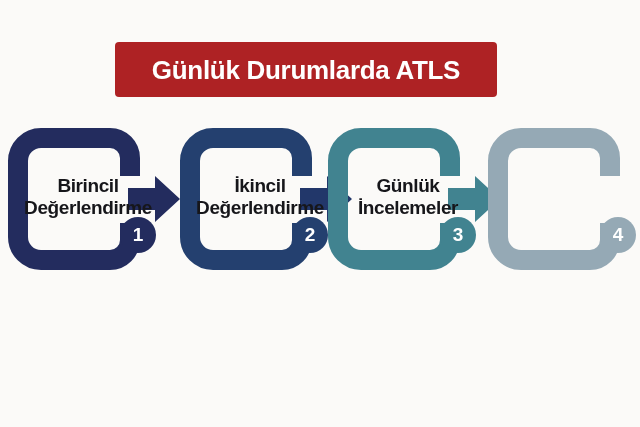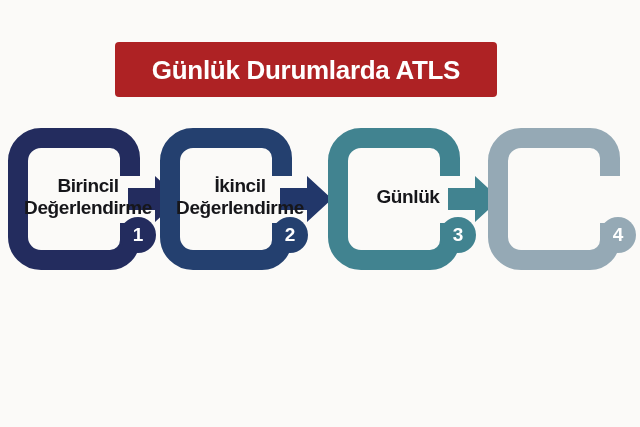--- a/index.html
+++ b/index.html
@@ -121,38 +121,39 @@
         <svg class="step-svg" viewBox="0 0 160 150">
           <path d="M 122 48 L 122 30 A 20 20 0 0 0 102 10 L 33 10 A 23 23 0 0 0 10 33 L 10 109 A 23 23 0 0 0 33 132 L 102 132 A 20 20 0 0 0 122 112 L 122 95" fill="none" stroke="#232c5e" stroke-width="20" stroke-linecap="butt"></path>
           <path d="M 120 60 L 147 60 L 147 48 L 172 71 L 147 94 L 147 82 L 120 82 Z" fill="#232c5e"></path>
         </svg>
         <div class="step-label">
           <span class="l1">Birincil</span>
           <span class="l2">Değerlendirme</span>
         </div>
         <div class="badge" style="background: rgb(35, 44, 94);">1</div>
       </div>
-      <div class="step" style="left: 160px; padding-left: 12px;">
+      <div class="step" style="left: 180px; padding-left: 12px;">
         <svg class="step-svg" viewBox="0 0 160 150">
           <path d="M 122 48 L 122 30 A 20 20 0 0 0 102 10 L 33 10 A 23 23 0 0 0 10 33 L 10 109 A 23 23 0 0 0 33 132 L 102 132 A 20 20 0 0 0 122 112 L 122 95" fill="none" stroke="#24406f" stroke-width="20" stroke-linecap="butt"></path>
           <path d="M 120 60 L 147 60 L 147 48 L 172 71 L 147 94 L 147 82 L 120 82 Z" fill="#22376a"></path>
         </svg>
         <div class="step-label">
           <span class="l1">İkincil</span>
           <span class="l2">Değerlendirme</span>
         </div>
         <div class="badge" style="background: rgb(36, 64, 111);">2</div>
       </div>
       <div class="step" style="left: 328px;">
         <svg class="step-svg" viewBox="0 0 160 150">
           <path d="M 122 48 L 122 30 A 20 20 0 0 0 102 10 L 33 10 A 23 23 0 0 0 10 33 L 10 109 A 23 23 0 0 0 33 132 L 102 132 A 20 20 0 0 0 122 112 L 122 95" fill="none" stroke="#418390" stroke-width="20" stroke-linecap="butt"></path>
           <path d="M 120 60 L 147 60 L 147 48 L 172 71 L 147 94 L 147 82 L 120 82 Z" fill="#418390"></path>
         </svg>
         <div class="step-label">
           <span class="l1">Günlük</span>
+          <span class="l2">İncelemeler</span>
         </div>
         <div class="badge" style="background: rgb(65, 131, 144);">3</div>
       </div>
       <div class="step" style="left: 488px;">
         <svg class="step-svg" viewBox="0 0 160 150">
           <path d="M 122 48 L 122 30 A 20 20 0 0 0 102 10 L 33 10 A 23 23 0 0 0 10 33 L 10 109 A 23 23 0 0 0 33 132 L 102 132 A 20 20 0 0 0 122 112 L 122 95" fill="none" stroke="#95a9b5" stroke-width="20" stroke-linecap="butt"></path>
         </svg>
         <div class="badge" style="background: rgb(149, 169, 181);">4</div>
       </div>
     </div>

